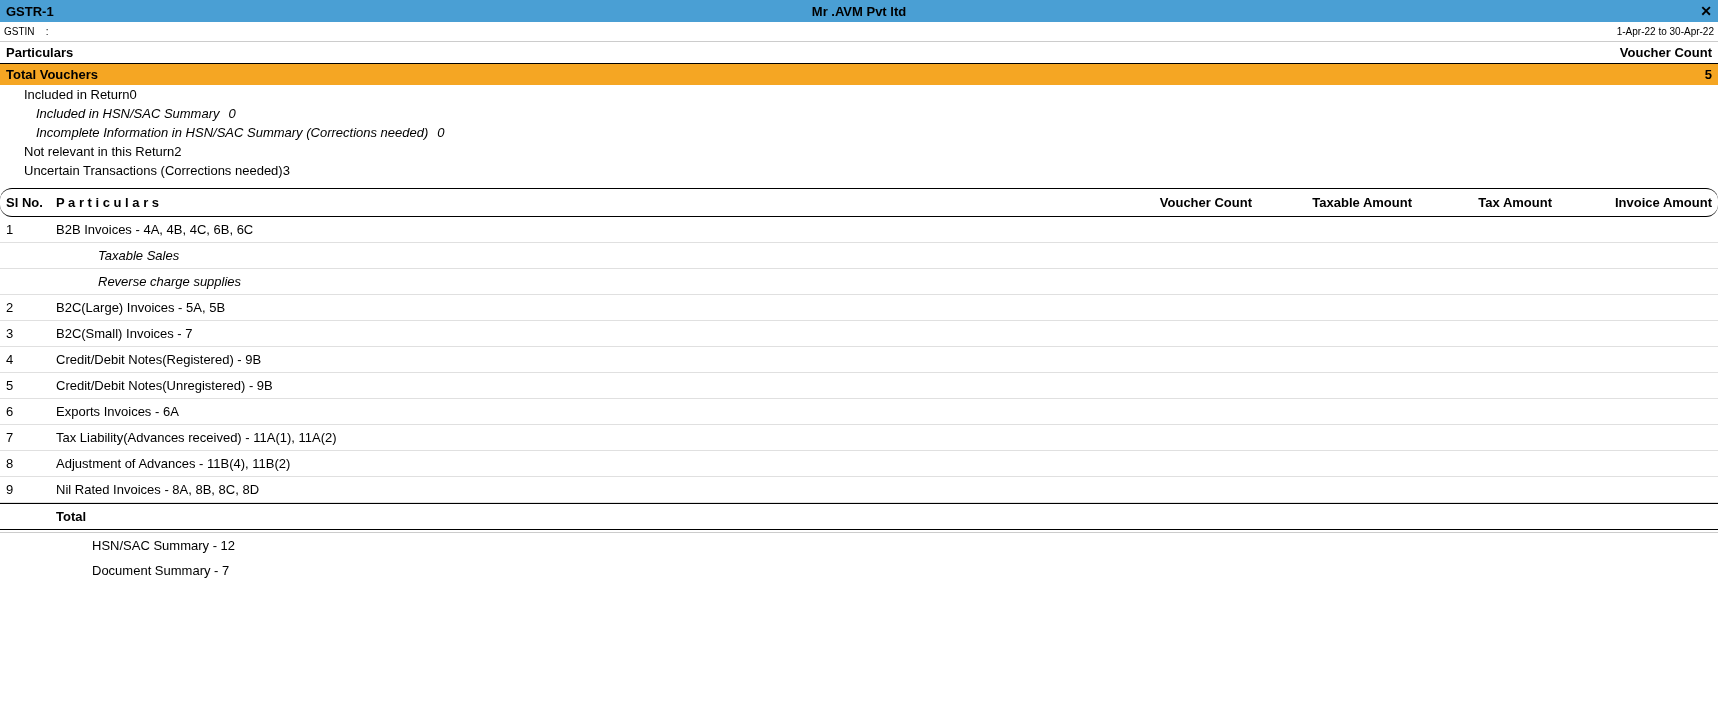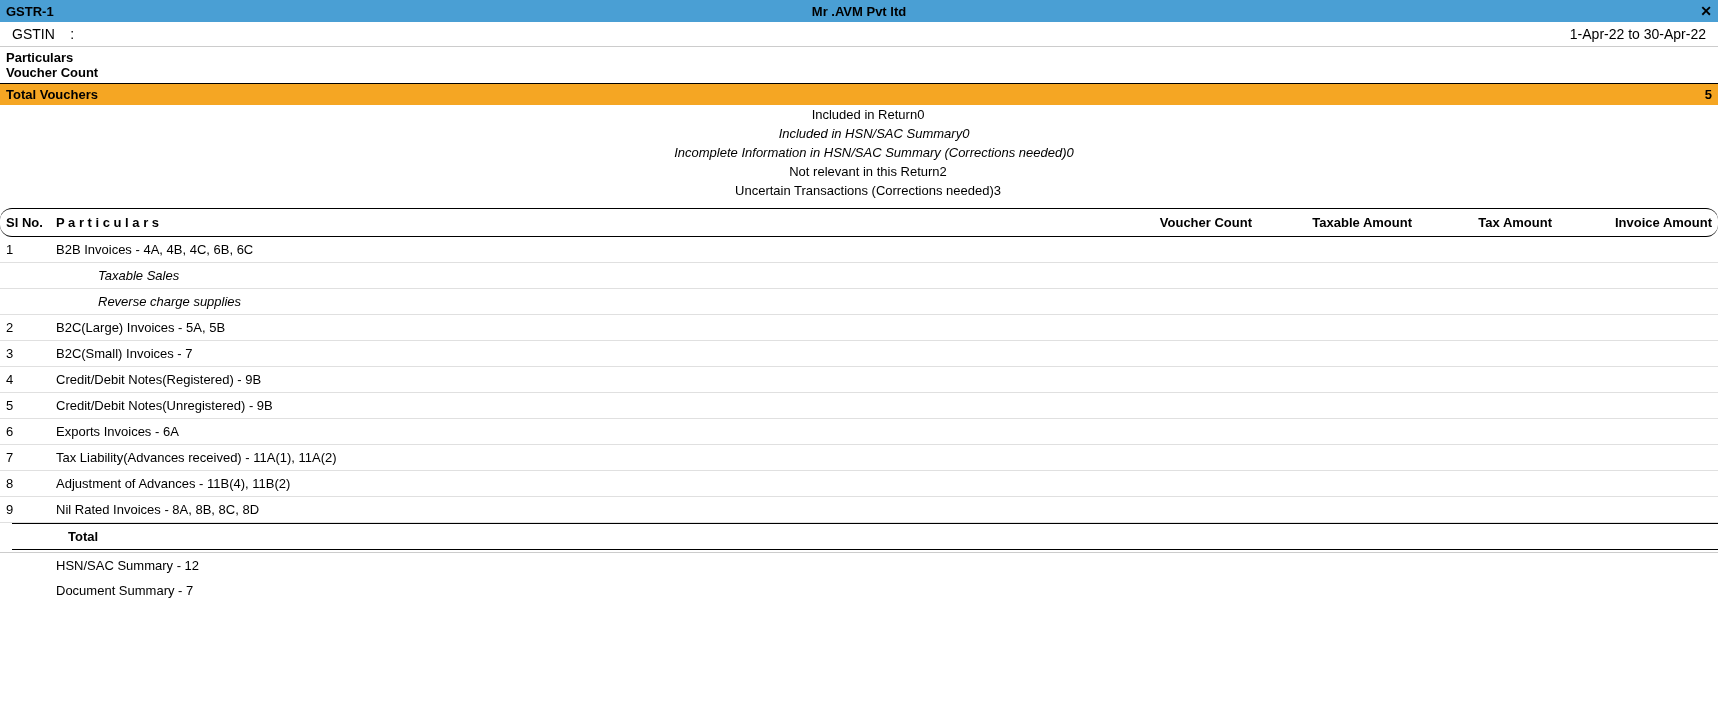--- a/index.html
+++ b/index.html
@@ -26,54 +26,54 @@
       font-weight: bold;
     }
     .title-bar .close-btn {
       cursor: pointer;
       font-size: 14px;
       font-weight: bold;
     }
     .gstin-row {
       display: flex;
       justify-content: space-between;
-      padding: 4px 12px;
+      padding: 4px 4px;
       border-bottom: 1px solid #ccc;
-      font-size: 14px;
+      font-size: 10px;
       gap: 28px;
     }
     .particulars-header {
       display: flex;
       justify-content: space-between;
       padding: 3px 6px;
       font-weight: bold;
       border-bottom: 1px solid #000;
       font-size: 13px;
-      flex-direction: column;
     }
     .total-vouchers-row {
       display: flex;
       justify-content: space-between;
       background: #f5a623;
       padding: 3px 6px;
       font-weight: bold;
       font-size: 13px;
     }
     .info-row {
       display: flex;
-      justify-content: center;
+      justify-content: flex-start;
       padding: 2px 6px;
       font-size: 13px;
     }
     .info-row.indent1 {
       padding-left: 24px;
     }
     .info-row.indent2 {
       padding-left: 36px;
       font-style: italic;
+      gap: 9px;
     }
     .table-header {
       display: grid;
       grid-template-columns: 50px 1fr 130px 160px 140px 160px;
       border-top: 1px solid #000;
       border-bottom: 1px solid #000;
       background: #fff;
       padding: 4px 0;
       font-weight: bold;
     }
@@ -100,24 +100,24 @@
     .table-row.indent1 > div:nth-child(2) {
       padding-left: 36px;
       font-style: italic;
     }
     .table-row.bold > div {
       font-weight: bold;
     }
     .table-row.total-row {
       border-top: 1px solid #000;
       border-bottom: 1px solid #000;
-      margin-left: 12px;
     }
     .table-row.no-border {
       border-bottom: none;
+      gap: 36px;
     }
     .sub-section {
       border-top: 1px solid #ccc;
       margin-top: 2px;
     }
   </style>
 </head>
 <body>
 
 <div class="title-bar" style="position:relative;">

